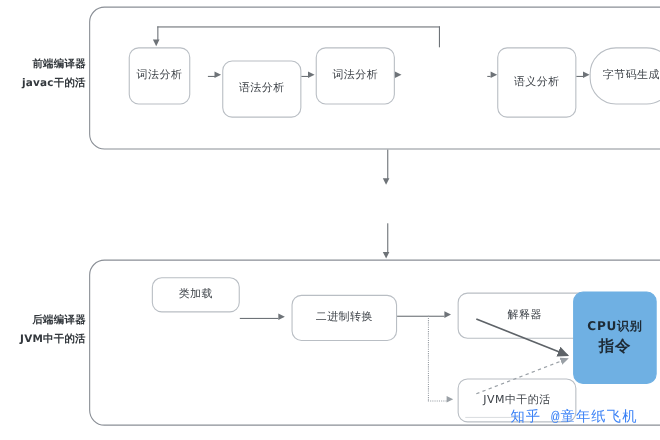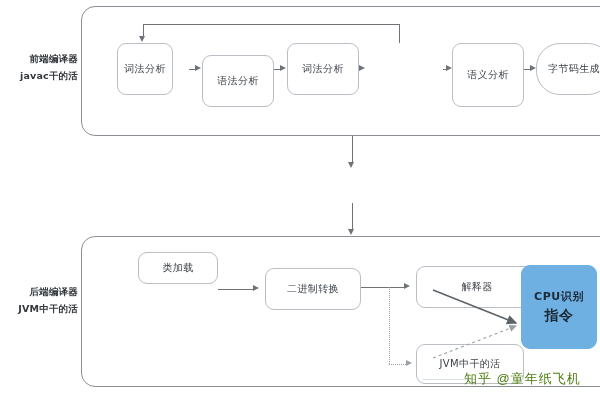--- a/index.html
+++ b/index.html
@@ -80,25 +80,25 @@
     border-left:3.6px solid transparent;
     border-right:3.6px solid transparent;
   }
 
   
   #diag{position:absolute;left:0;top:0;width:600px;height:400px;pointer-events:none;}
 
   
   .watermark{
     position:absolute;
-    color:#4d7c0f;
+    color:#3b82f6;
     font-size:13px;
     letter-spacing:1px;
     white-space:nowrap;
-    font-family:Liberation Sans, sans-serif;
+    font-family:Liberation Mono, monospace;
   }
   .wm-line{position:absolute;height:0;border-top:1px solid #dcdfe2;}
 </style>
 </head>
 <body>
 
 <div id="stage">
 
   <div class="abs group" style="left:57px;top:6px;width:560px;height:130px;"></div>
 

